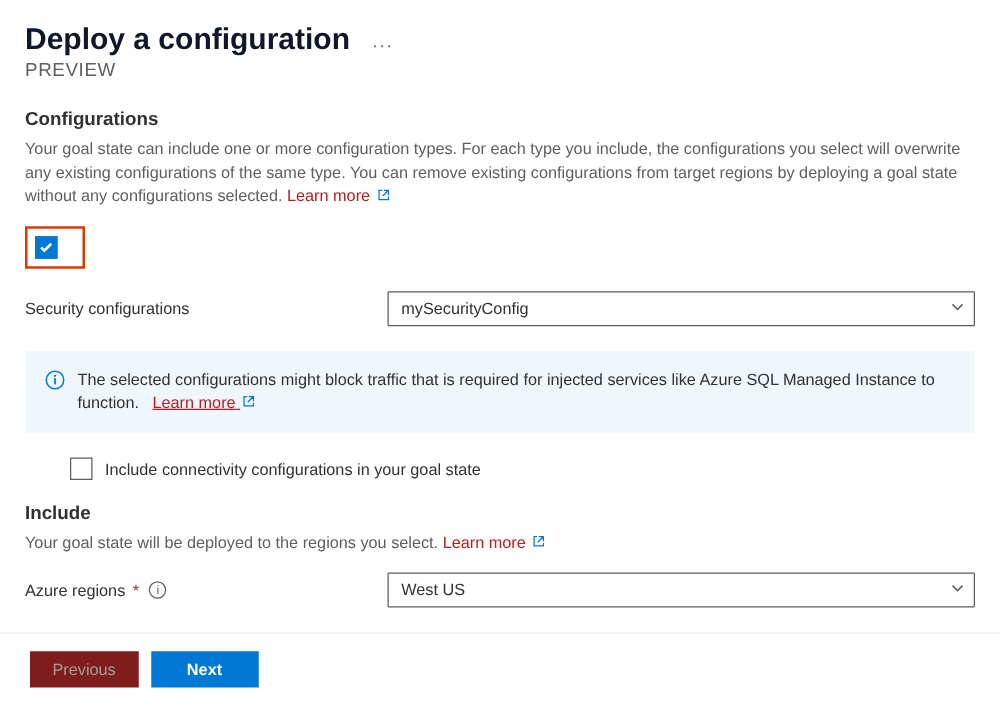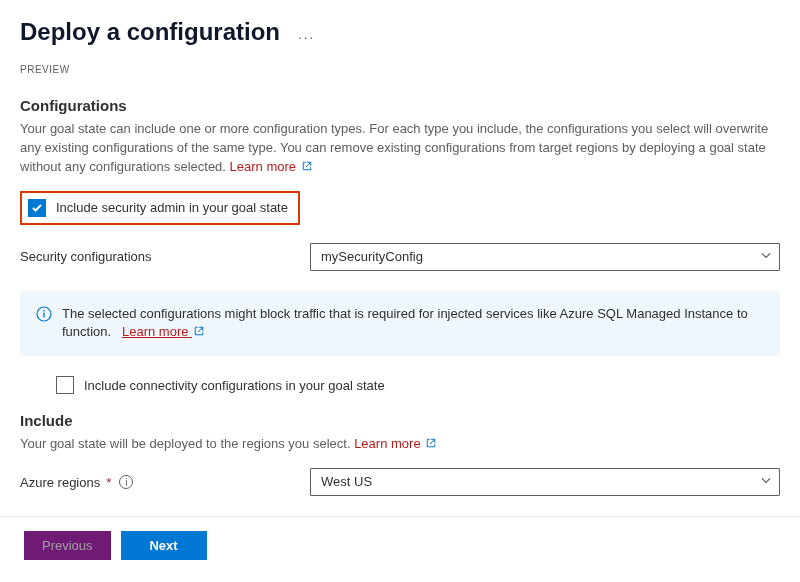--- a/index.html
+++ b/index.html
@@ -22,25 +22,24 @@
   .ellipsis {
     display:inline-block;
     margin-left: 14px;
     font-size: 14px;
     color: #605e5c;
     vertical-align: middle;
     letter-spacing: 1px;
     cursor: pointer;
   }
   .preview {
-    font-size: 10px;
+    font-size: 15px;
     letter-spacing: 0.5px;
     color: #605e5c;
     margin-bottom: 22px;
-    margin-top: 16px;
   }
   h2 {
     font-size: 15px;
     font-weight: 600;
     margin: 0 0 6px 0;
     color: #323130;
   }
   p.desc {
     margin: 0 0 14px 0;
     line-height: 1.45;
@@ -165,21 +164,21 @@
   .btn {
     min-width:86px;
     padding: 7px 18px;
     font-size:13px;
     font-family:inherit;
     border:none;
     cursor:pointer;
     text-align:center;
   }
   .btn-secondary {
-    background:#701a75;
+    background:#7f1d1d;
     color:#a19f9d;
     text-align:center;
   }
   .btn-primary {
     background:#0078d4;
     color:#fff;
     font-weight:600;
   }
 </style>
 </head>
@@ -208,21 +207,20 @@
   </a>
 </p>
 
 
 <div class="highlight-box">
   <span class="checkbox checked">
     <svg viewBox="0 0 12 12">
         <path fill="none" stroke="#fff" stroke-width="2" d="M2 6l2.5 2.5L10 3"></path>
       </svg>
   </span>
-  <span>Include security admin in your goal state</span>
 </div>
 
 
 <div class="form-row">
   <div class="form-label">Security configurations</div>
   <div class="select-wrap">
     <div class="select">mySecurityConfig</div>
     <span class="chevron">
       <svg viewBox="0 0 12 12">
           <path fill="none" stroke="#605e5c" stroke-width="1.2" d="M2 4l4 4 4-4"></path>

